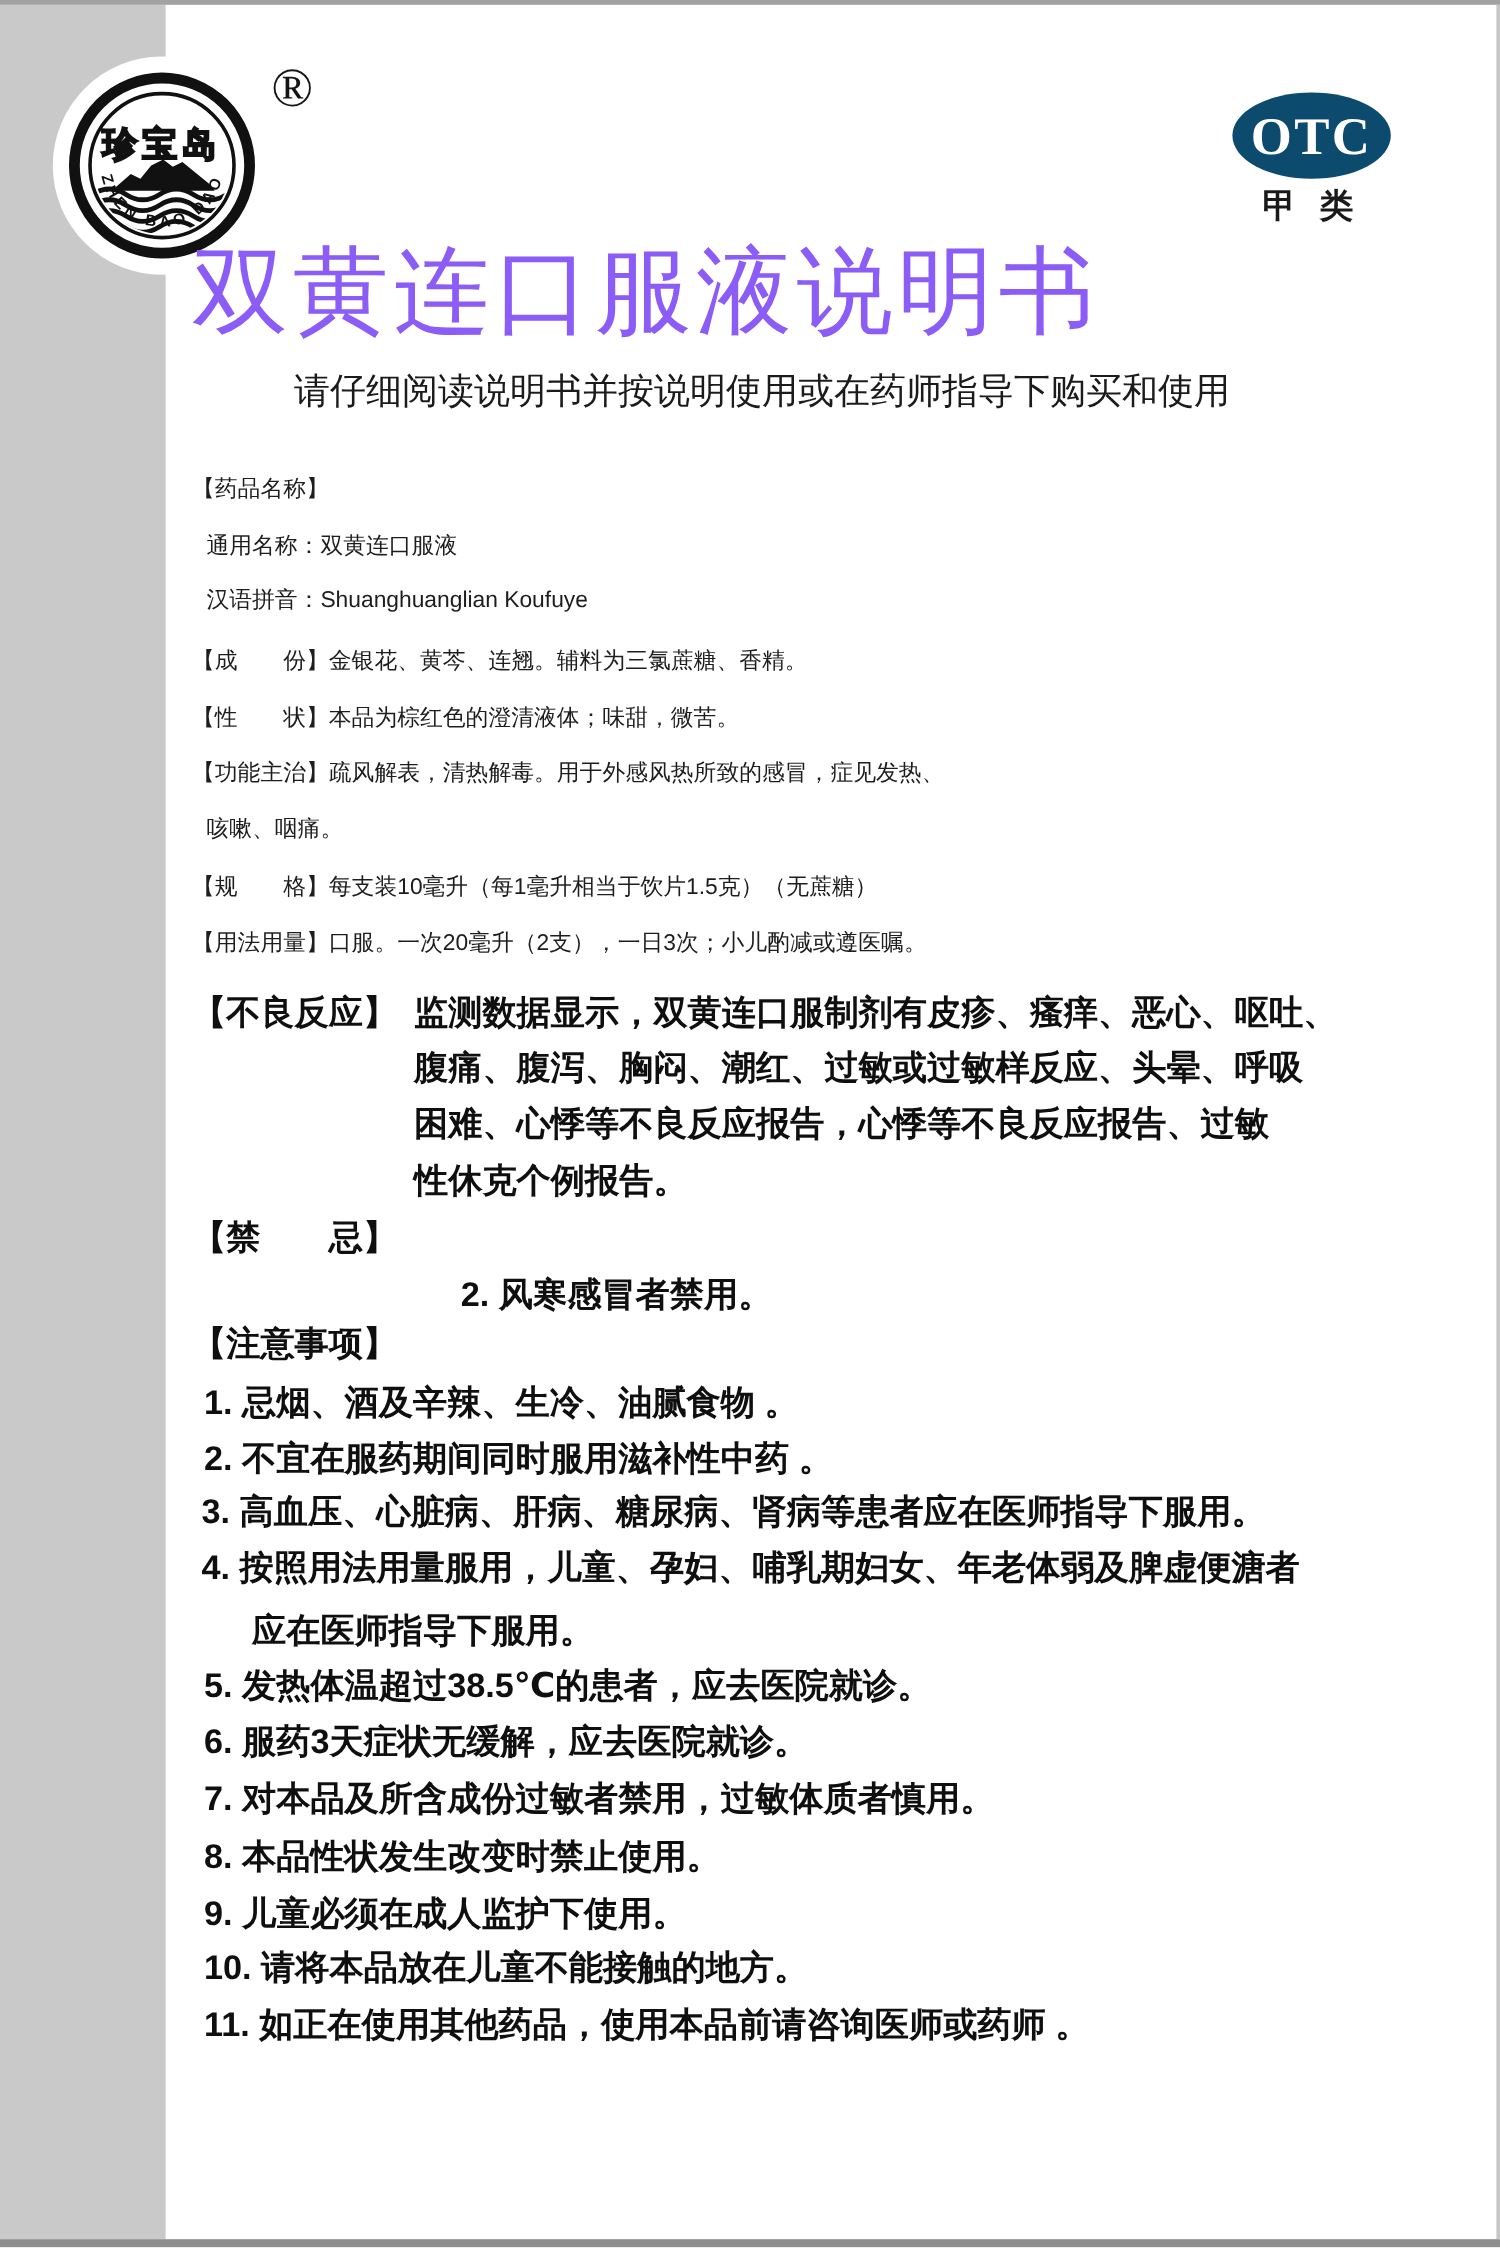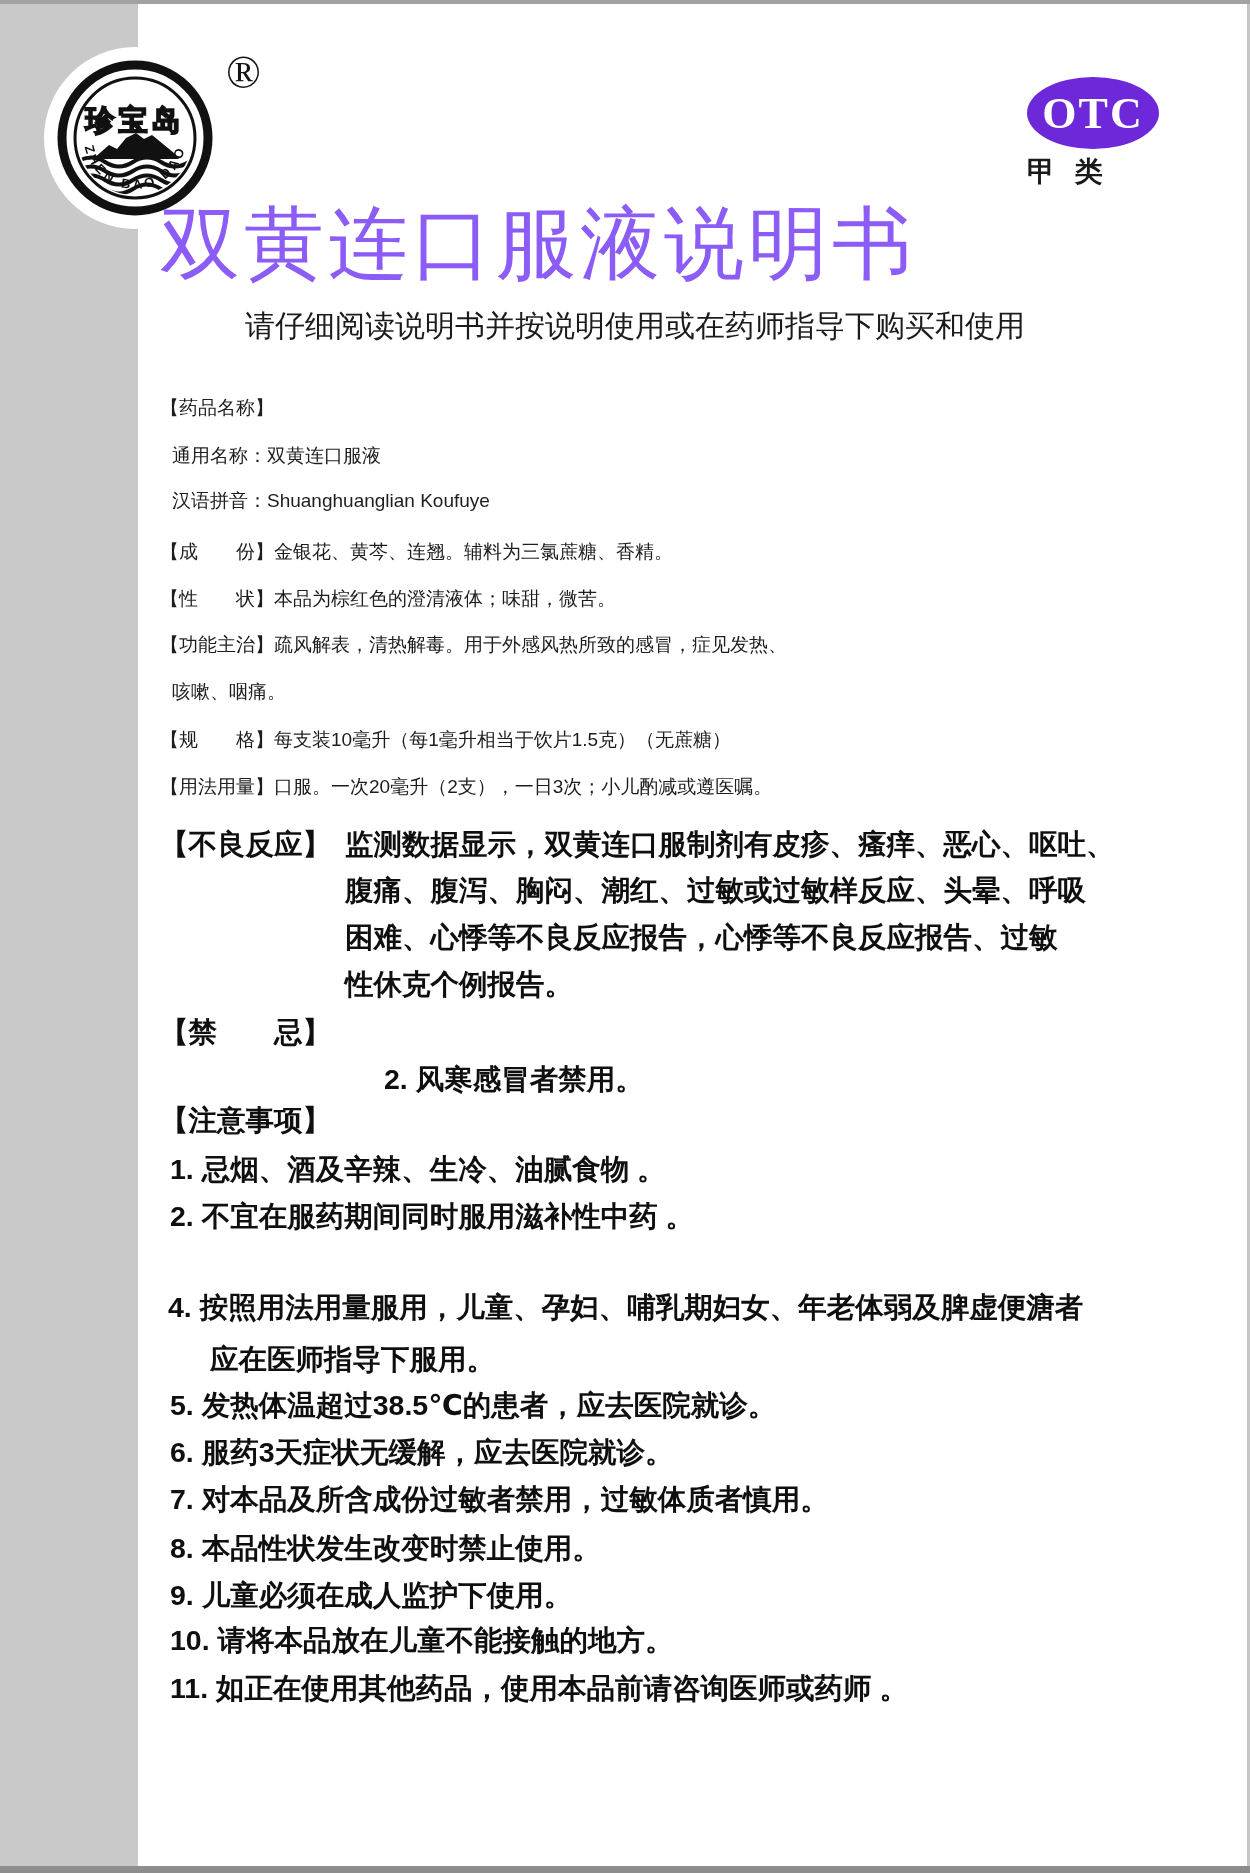--- a/index.html
+++ b/index.html
@@ -22,30 +22,30 @@
 
   .logo-wrap { position: absolute; left: 43px; top: 46px; width: 184px; height: 184px; }
   .reg-mark {
     position: absolute; left: 226px; top: 50px;
     font-family: "Liberation Serif", "DejaVu Serif", serif;
     font-size: 46px; color: #151515; line-height: 1;
   }
 
   .otc-badge {
     position: absolute; left: 1027px; top: 77px; width: 132px; height: 72px;
-    background: #6d28d9; border-radius: 50%;
+    background: #0c4a6e; border-radius: 50%;
     display: flex; align-items: center; justify-content: center;
   }
   .otc-badge span {
     font-family: "Liberation Serif", "DejaVu Serif", serif;
     font-weight: 700; font-size: 44px; color: #ffffff; letter-spacing: 2px;
   }
   .otc-class {
     position: absolute; left: 1027px; top: 153px; width: 132px;
-    font-size: 28px; font-weight: 700; color: #1a1a1a; letter-spacing: 6px;
+    text-align: center; font-size: 28px; font-weight: 700; color: #1a1a1a; letter-spacing: 6px;
   }
 
   .doc-title {
     position: absolute; left: 160px; top: 196px; width: 950px;
     text-align: left;
     font-family: "Liberation Serif", "DejaVu Serif", serif;
     font-size: 80px; font-weight: 400; color: #8b5cf6;
     letter-spacing: 4px; white-space: nowrap; line-height: 1.2;
   }
   .doc-subtitle {
@@ -126,20 +126,21 @@
   <div class="line bold" style="left:345px; top:873px">腹痛、腹泻、胸闷、潮红、过敏或过敏样反应、头晕、呼吸</div>
   <div class="line bold" style="left:345px; top:920px">困难、心悸等不良反应报告，心悸等不良反应报告、过敏</div>
   <div class="line bold" style="left:345px; top:967px">性休克个例报告。</div>
 
   <div class="line bold" style="left:160px; top:1015px">【禁　　忌】</div>
   <div class="line bold" style="left:384px; top:1062px">2. 风寒感冒者禁用。</div>
 
   <div class="line bold" style="left:160px; top:1103px">【注意事项】</div>
   <div class="line bold" style="left:170px; top:1152px">1. 忌烟、酒及辛辣、生冷、油腻食物 。</div>
   <div class="line bold" style="left:170px; top:1199px">2. 不宜在服药期间同时服用滋补性中药 。</div>
+  <div class="line bold" style="left:168px; top:1243px">3. 高血压、心脏病、肝病、糖尿病、肾病等患者应在医师指导下服用。</div>
   <div class="line bold" style="left:168px; top:1290px">4. 按照用法用量服用，儿童、孕妇、哺乳期妇女、年老体弱及脾虚便溏者</div>
   <div class="line bold" style="left:210px; top:1342px">应在医师指导下服用。</div>
   <div class="line bold" style="left:170px; top:1388px">5. 发热体温超过38.5℃的患者，应去医院就诊。</div>
   <div class="line bold" style="left:170px; top:1435px">6. 服药3天症状无缓解，应去医院就诊。</div>
   <div class="line bold" style="left:170px; top:1482px">7. 对本品及所含成份过敏者禁用，过敏体质者慎用。</div>
   <div class="line bold" style="left:170px; top:1531px">8. 本品性状发生改变时禁止使用。</div>
   <div class="line bold" style="left:170px; top:1578px">9. 儿童必须在成人监护下使用。</div>
   <div class="line bold" style="left:170px; top:1623px">10. 请将本品放在儿童不能接触的地方。</div>
   <div class="line bold" style="left:170px; top:1671px">11. 如正在使用其他药品，使用本品前请咨询医师或药师 。</div>
 

